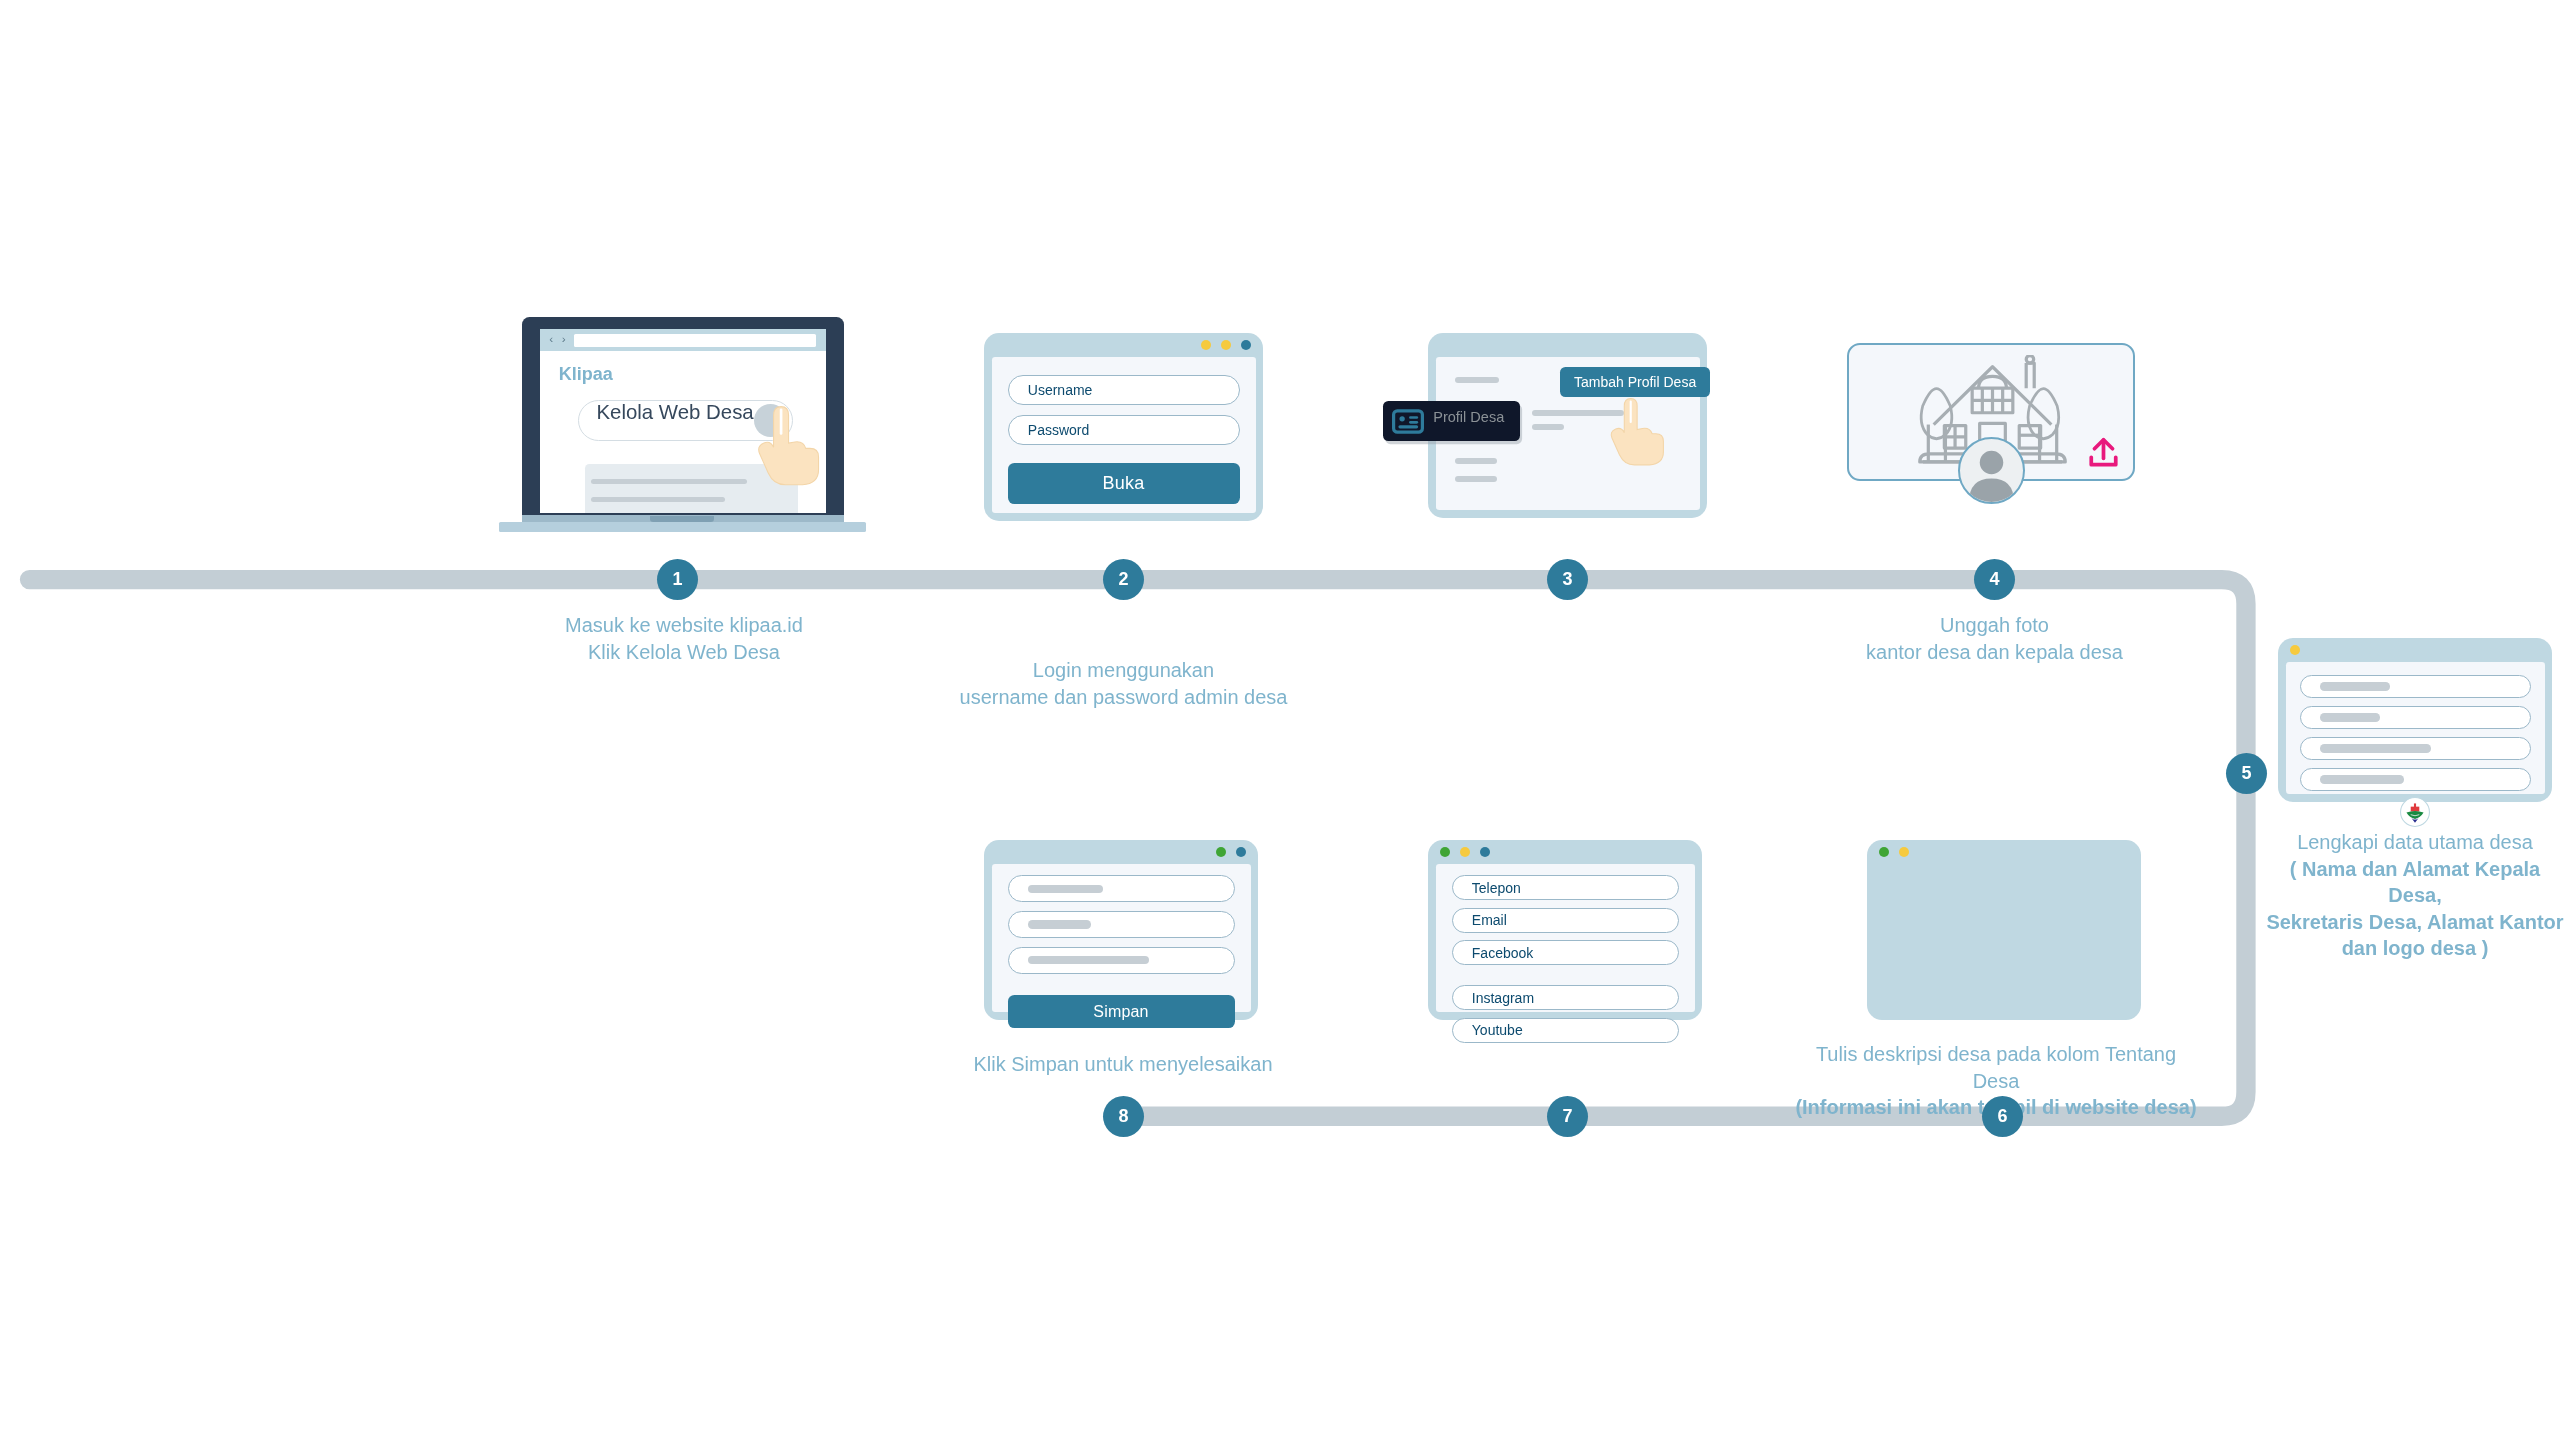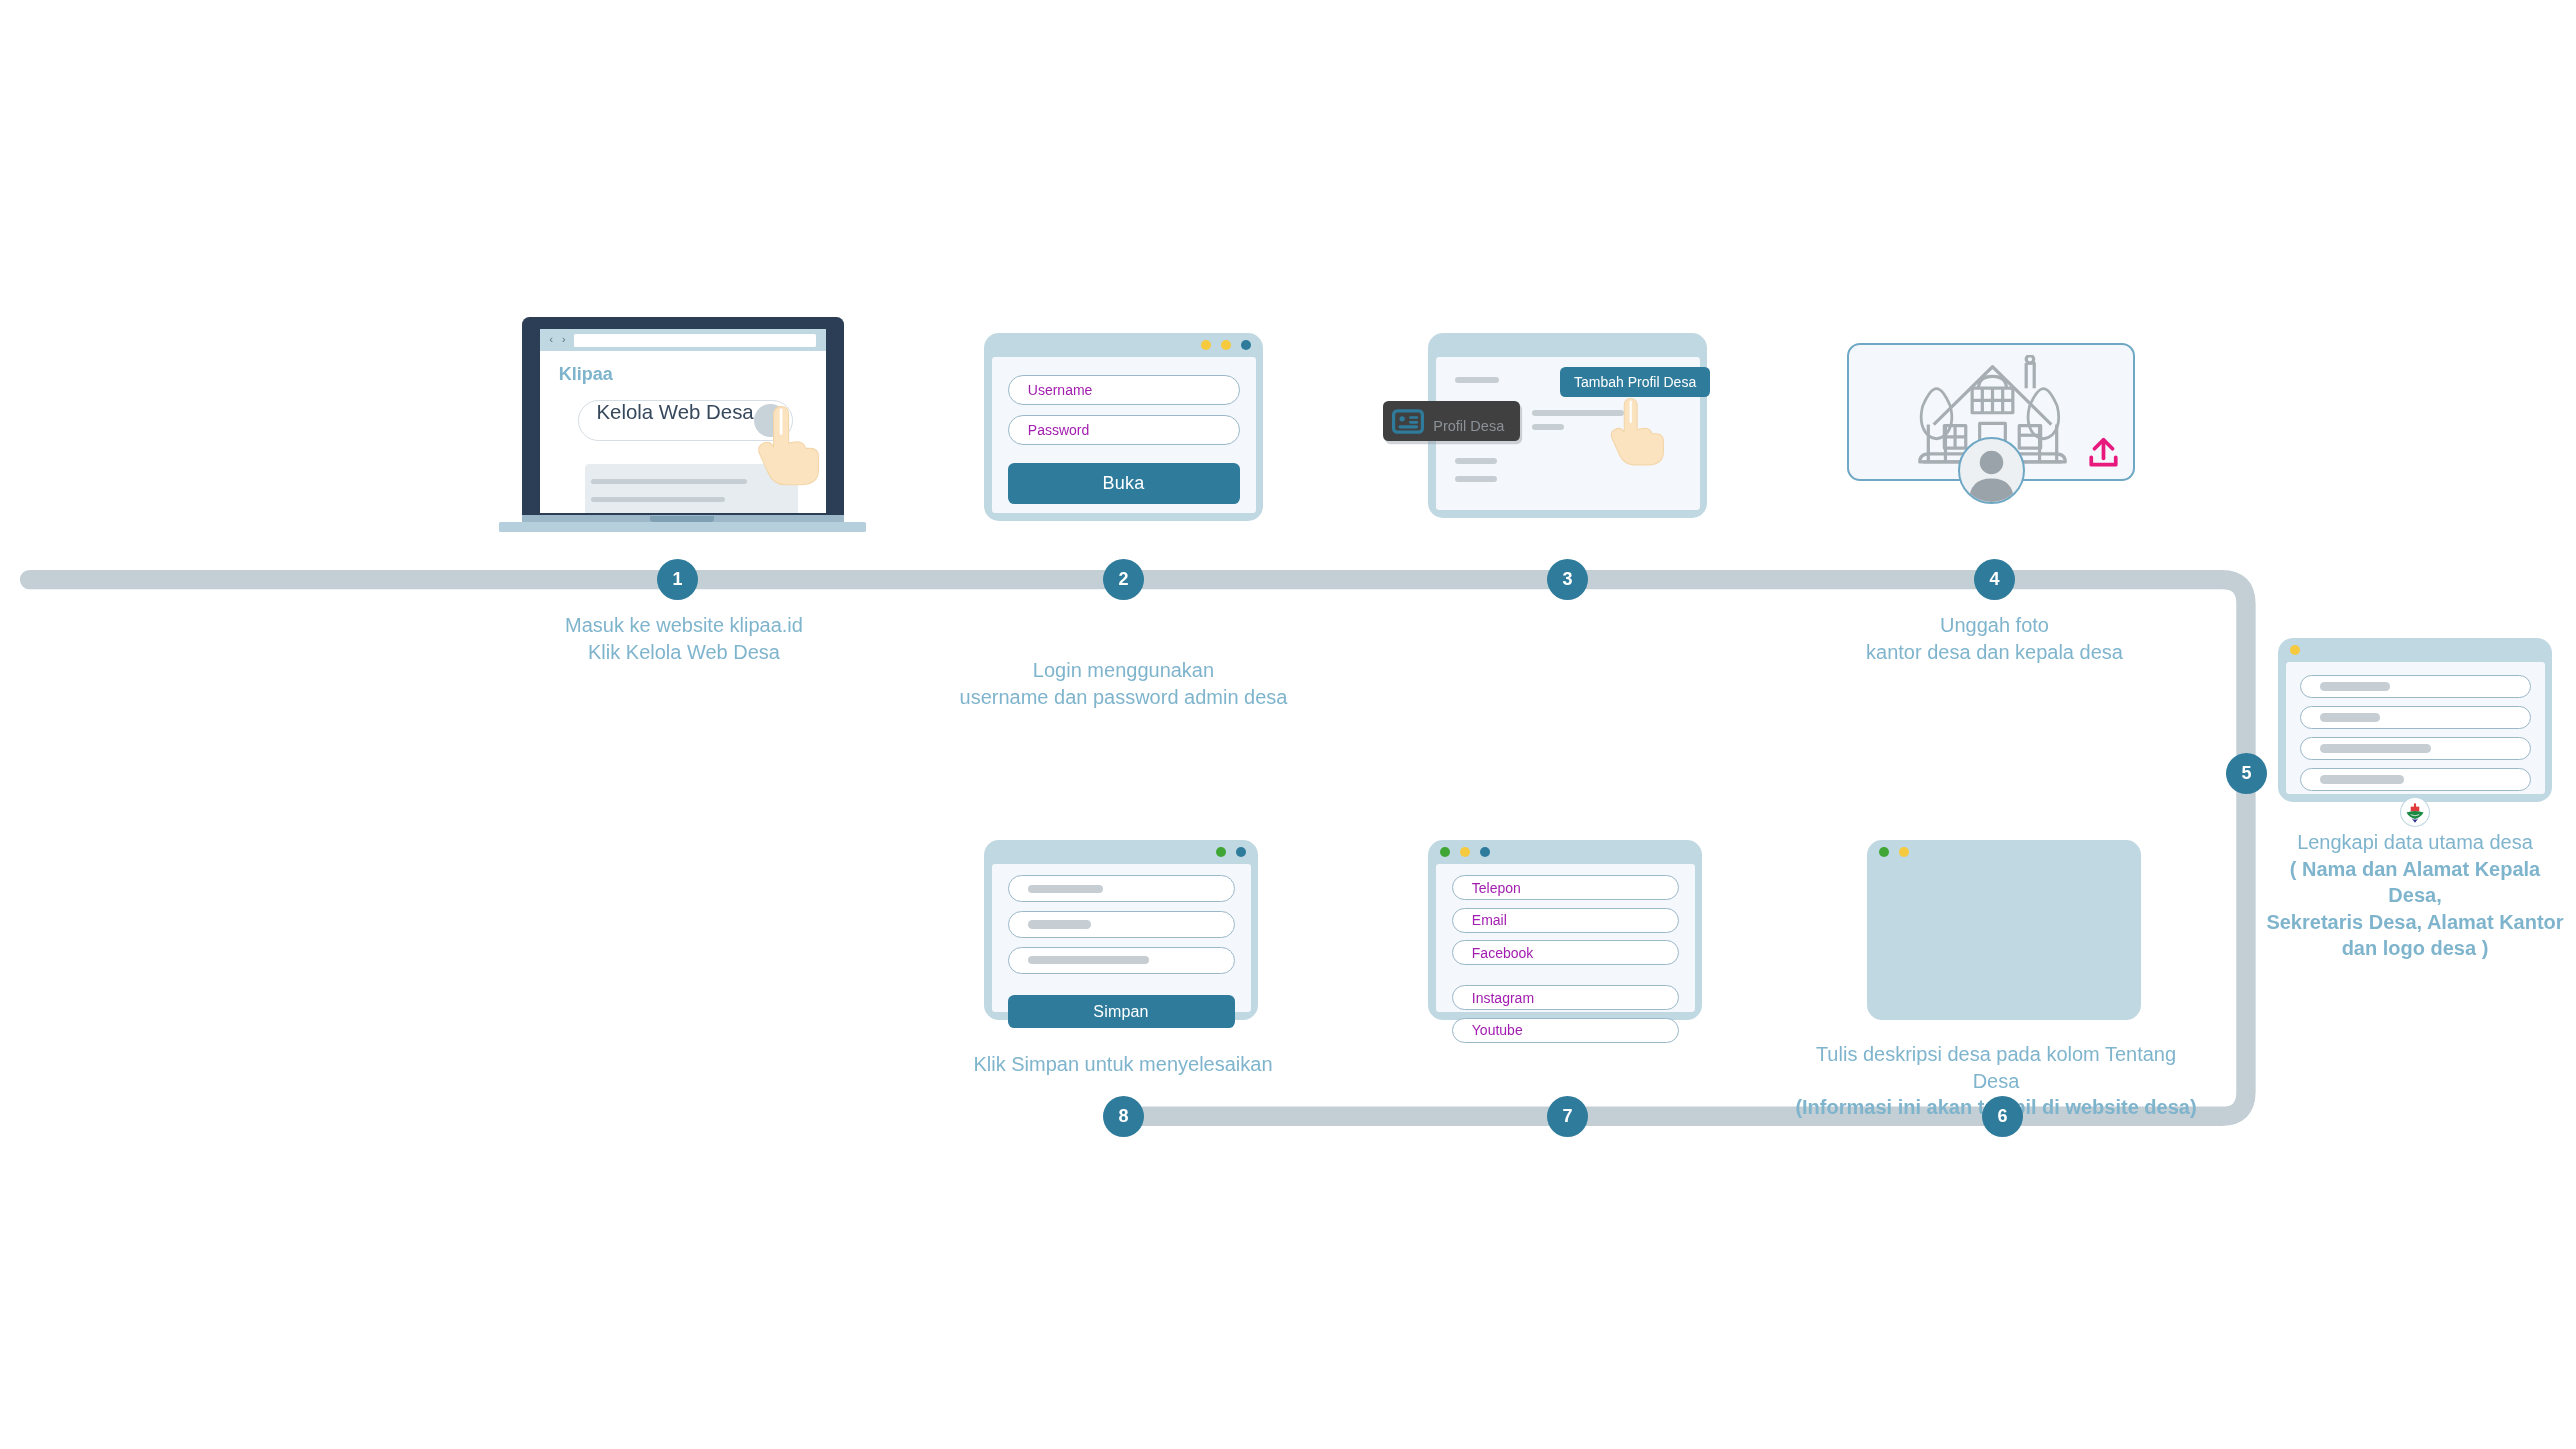--- a/index.html
+++ b/index.html
@@ -71,21 +71,21 @@
   }
 
   .field {
     background:#ffffff;
     border:1.1px solid #9bb8c9;
     border-radius:21.5px;
     height:30px;
     display:flex; align-items:center;
     padding-left:19.3px;
     box-sizing:border-box;
-    color:#a21caf;
+    color:#0c4a6e;
     font-size:14px;
     margin-bottom:10.7px;
   }
   .field .ph-bar {
     background:#c6ced4; height:8.6px; border-radius:4.3px;
   }
   .btn-primary {
     background:#2e7b9b;
     border-radius:6.4px;
     height:41px;
@@ -155,24 +155,24 @@
     width:64px; height:6.4px; background:#7fa0b3; border-radius:0 0 3.2px 3.2px;
   }
 
   
   .hand { position:absolute; z-index:7; }
 
   
   .skel-line { background:#c6ced4; height:6.4px; border-radius:3.2px; }
   .menu-chip {
     position:absolute;
-    background:#404040;
+    background:#0f172a;
     border-radius:5.4px;
     box-shadow:2.1px 3.2px 0 rgba(150,160,168,0.45);
-    display:flex; align-items:flex-end; gap:9.7px;
+    display:flex; align-items:flex-start; gap:9.7px;
     padding:7.5px 16px 7.5px 8.6px;
     z-index:7;
   }
   .menu-chip .lbl { color:#8b9196; font-size:14.5px; }
   .chip-btn {
     position:absolute;
     background:#2e7b9b; color:#fff;
     border-radius:5.4px;
     font-size:14px;
     padding:7px 14px;

